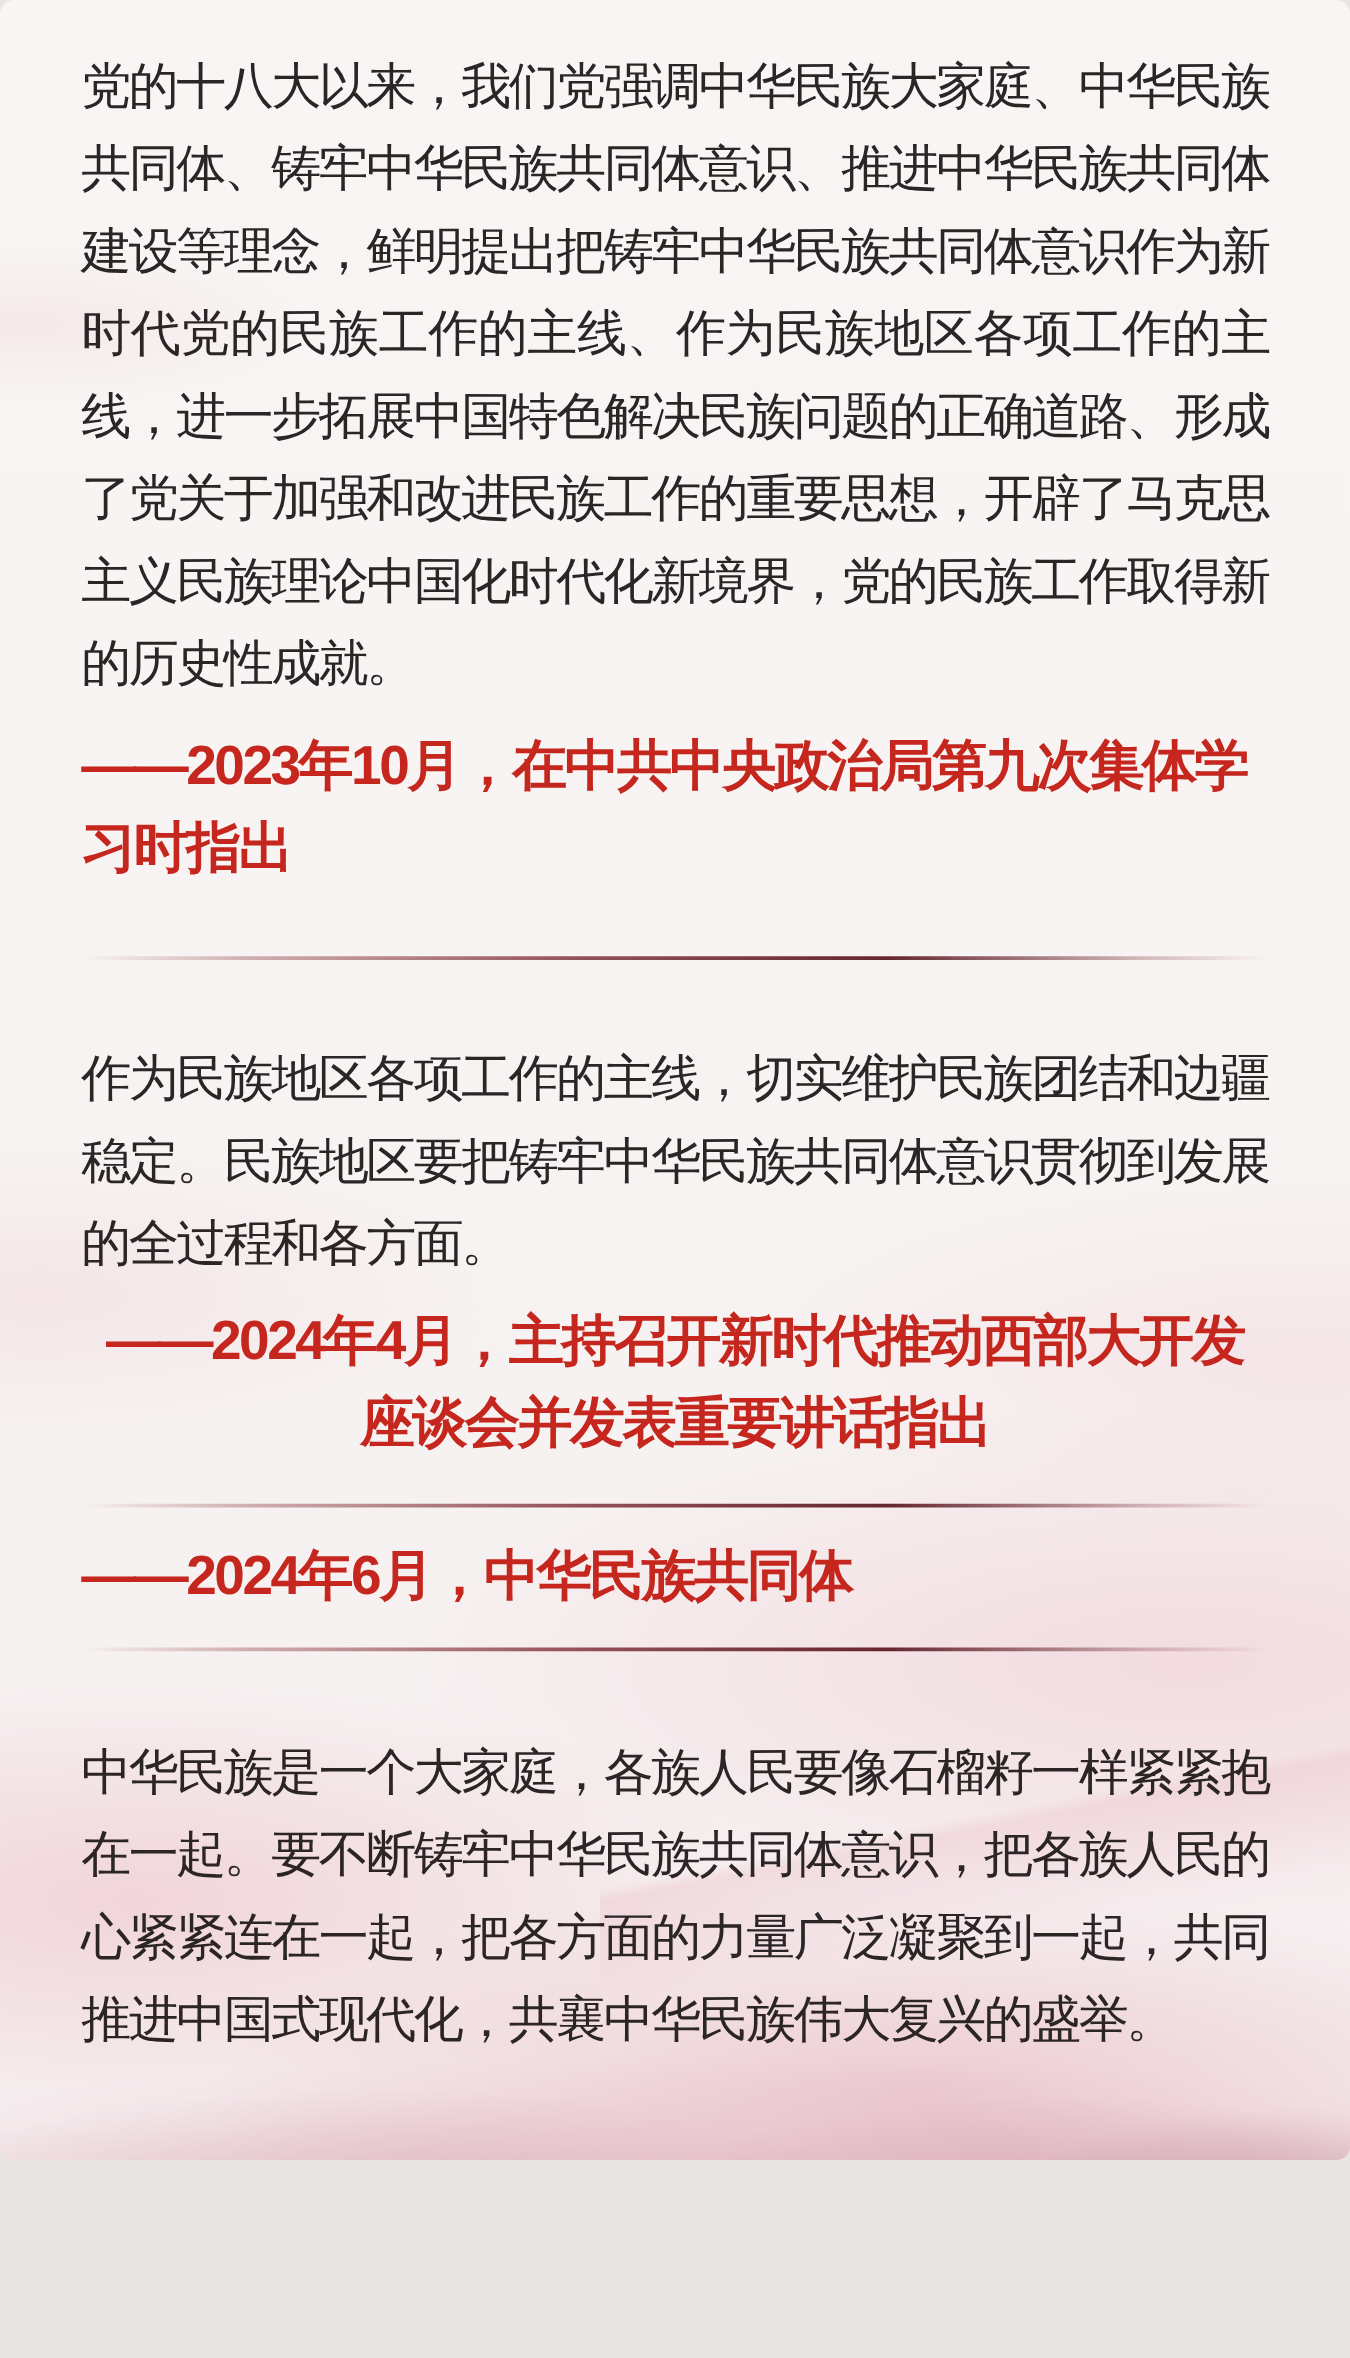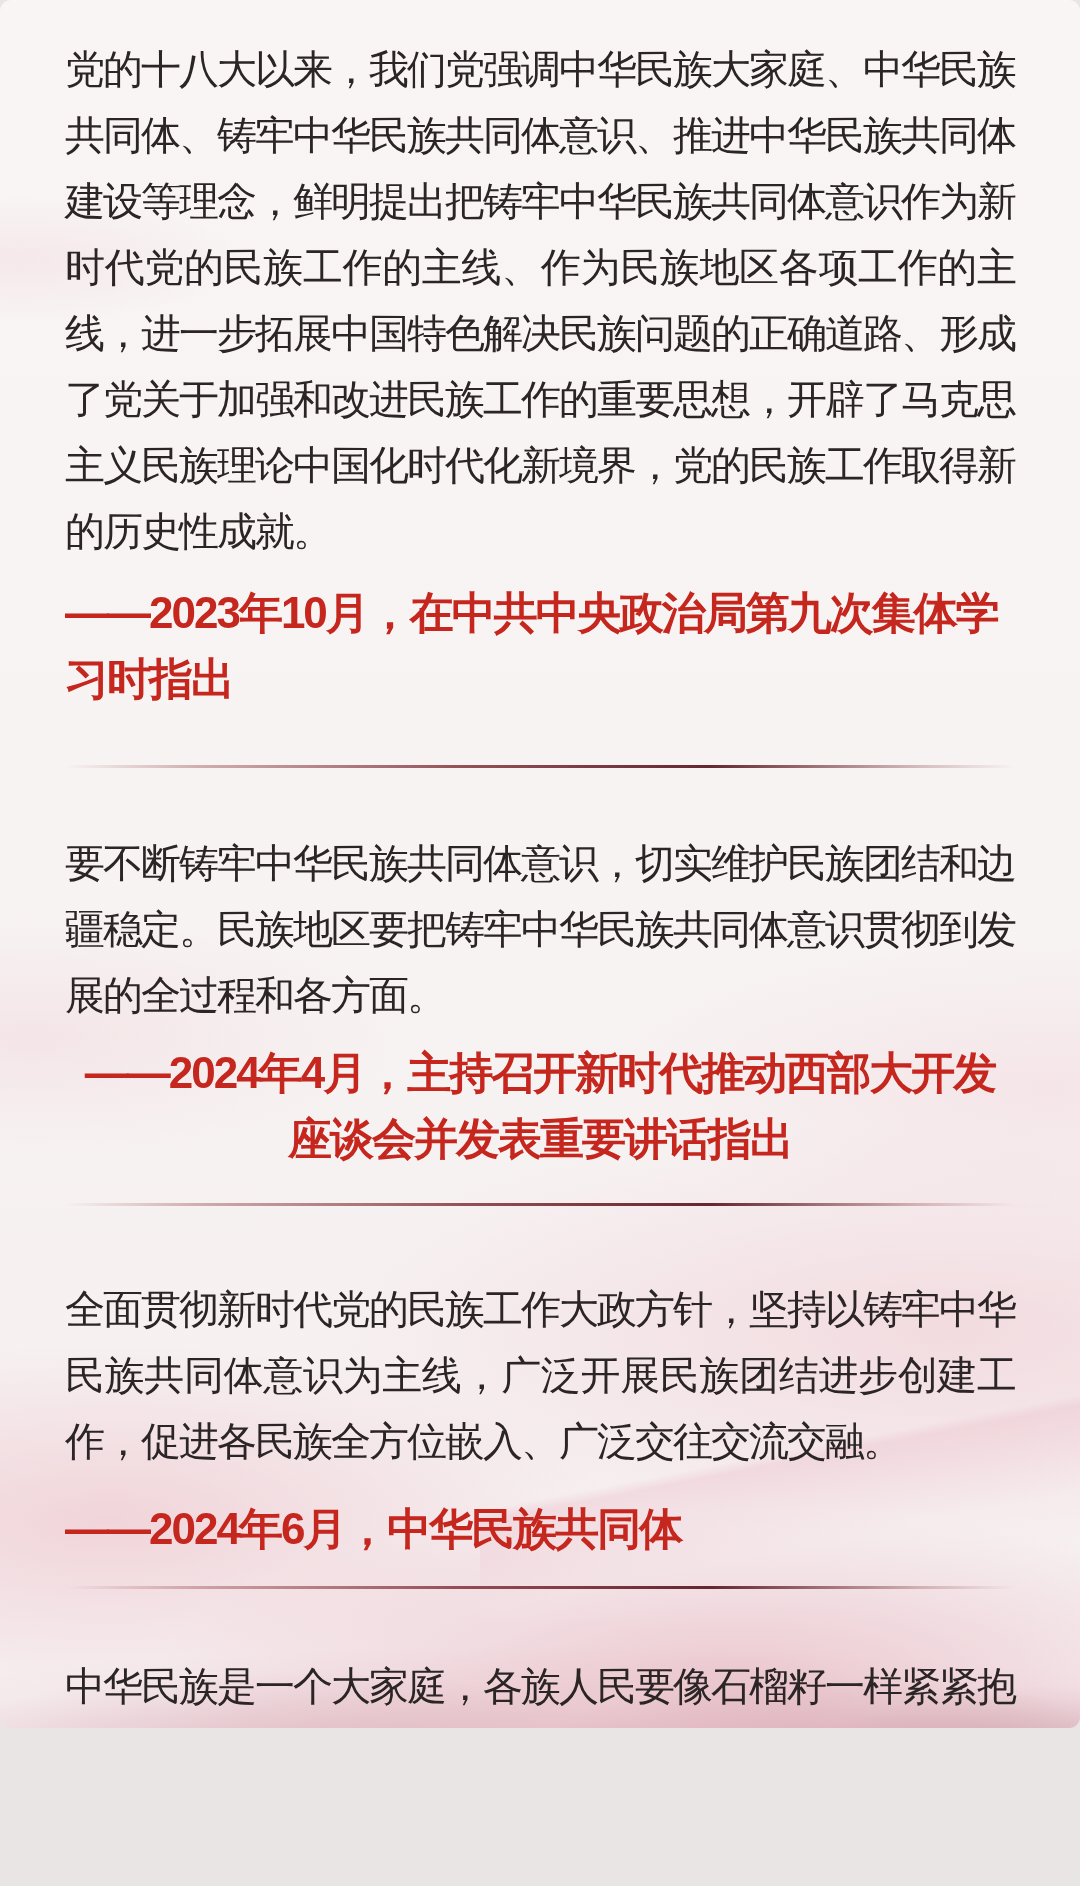--- a/index.html
+++ b/index.html
@@ -123,28 +123,27 @@
   <div class="content">
 
     <section>
       <p class="quote quote-1">党的十八大以来，我们党强调中华民族大家庭、中华民族共同体、铸牢中华民族共同体意识、推进中华民族共同体建设等理念，鲜明提出把铸牢中华民族共同体意识作为新时代党的民族工作的主线、作为民族地区各项工作的主线，进一步拓展中国特色解决民族问题的正确道路、形成了党关于加强和改进民族工作的重要思想，开辟了马克思主义民族理论中国化时代化新境界，党的民族工作取得新的历史性成就。</p>
       <p class="attribution attr-1">——2023年10月，在中共中央政治局第九次集体学习时指出</p>
     </section>
 
     <hr class="divider div-1">
 
     <section>
-      <p class="quote quote-2">要不断铸牢中华民族共同体意识，切实维护民族团结和边疆稳定。民族地区要把铸牢中华民族共同体意识贯彻到发展的全过程和各方面。</p>
+      <p class="quote quote-2">作为民族地区各项工作的主线，切实维护民族团结和边疆稳定。民族地区要把铸牢中华民族共同体意识贯彻到发展的全过程和各方面。</p>
       <p class="attribution attr-2">——2024年4月，主持召开新时代推动西部大开发座谈会并发表重要讲话指出</p>
     </section>
 
     <hr class="divider div-2">
 
     <section>
-      <p class="quote quote-3">全面贯彻新时代党的民族工作大政方针，坚持以铸牢中华民族共同体意识为主线，广泛开展民族团结进步创建工作，促进各民族全方位嵌入、广泛交往交流交融。</p>
       <p class="attribution attr-3">——2024年6月，中华民族共同体</p>
     </section>
 
     <hr class="divider div-3">
 
     <section>
       <p class="quote quote-4">中华民族是一个大家庭，各族人民要像石榴籽一样紧紧抱在一起。要不断铸牢中华民族共同体意识，把各族人民的心紧紧连在一起，把各方面的力量广泛凝聚到一起，共同推进中国式现代化，共襄中华民族伟大复兴的盛举。</p>
 
     </section>
 

